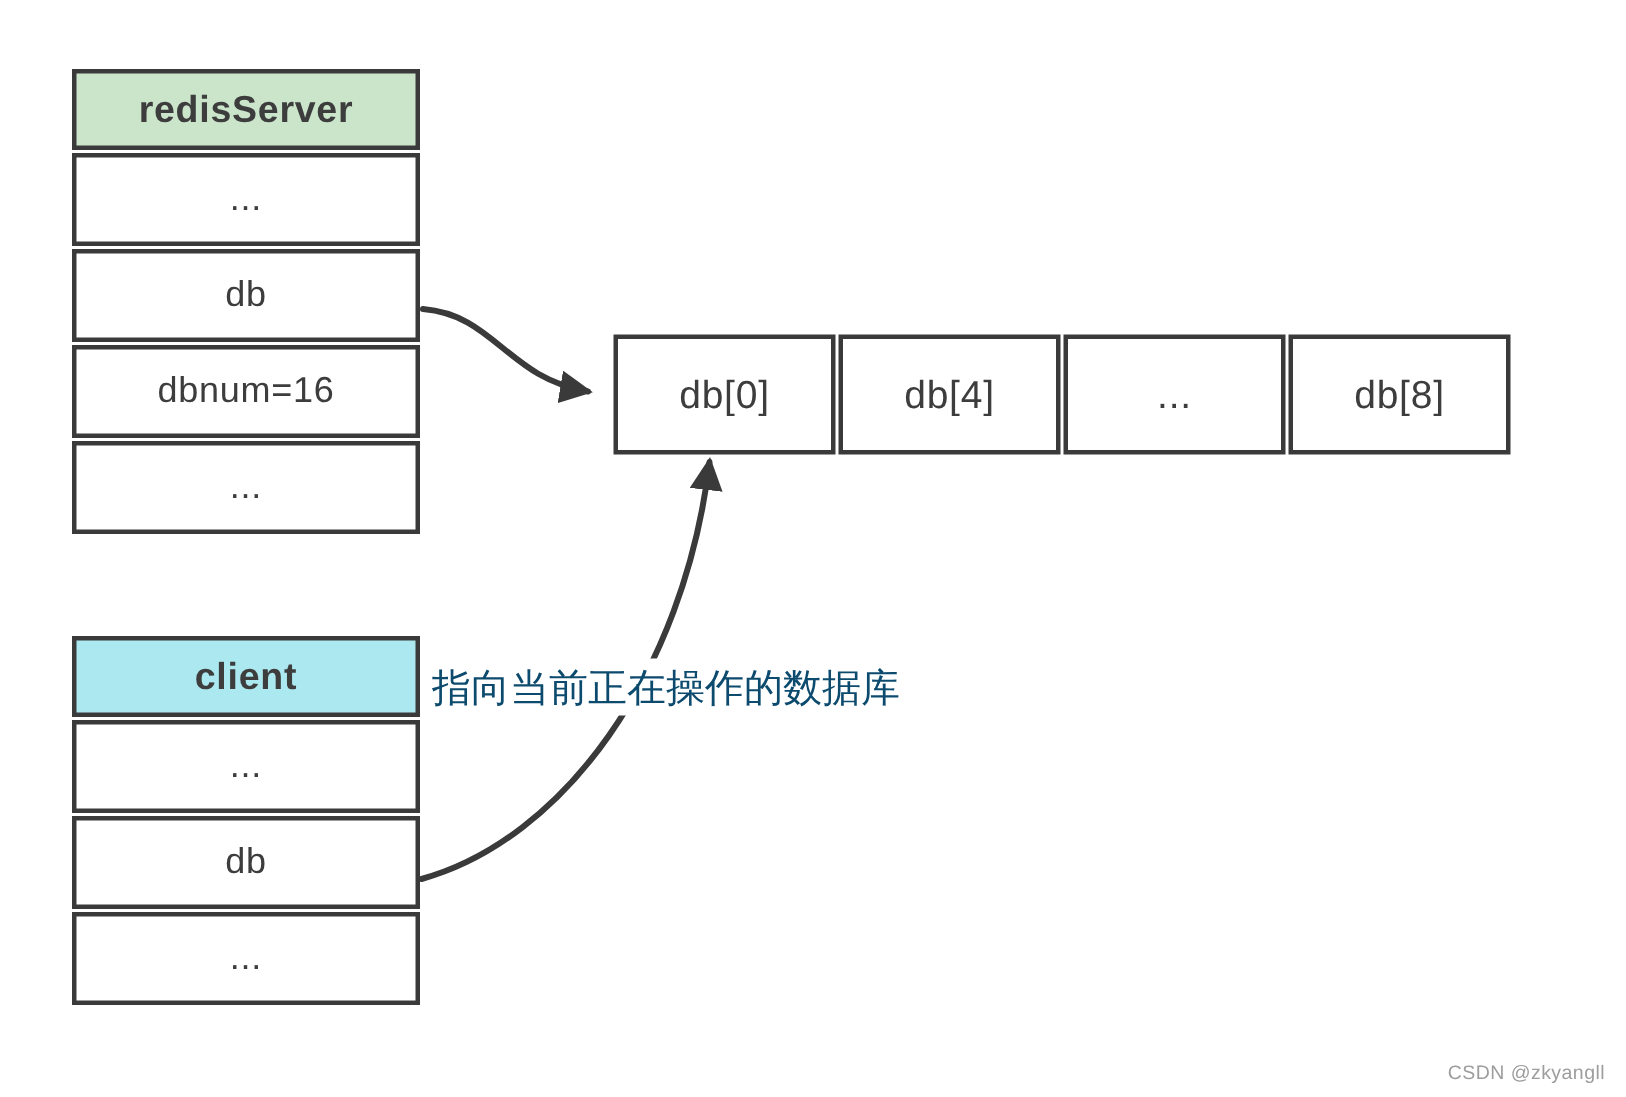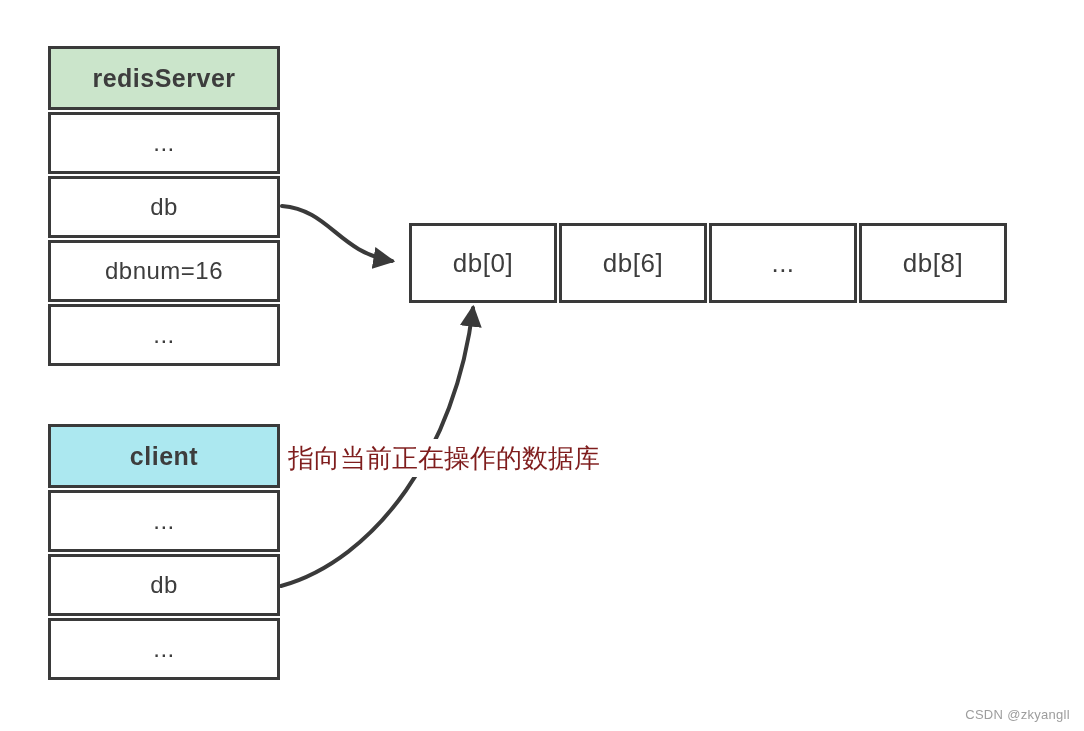--- a/index.html
+++ b/index.html
@@ -30,21 +30,21 @@
     box-sizing: border-box;
     border: 3px solid #3a3a3a;
     background: #ffffff;
     display: flex;
     align-items: center;
     justify-content: center;
     font-size: 24px;
     letter-spacing: 0.5px;
   }
   .vtable .hdr {
-    height: 64px;
+    height: 54px;
     font-weight: bold;
     font-size: 25px;
   }
   .hdr-server { background: #cbe5cb; }
   .hdr-client { background: #ace8f0; text-align: right; }
   .vtable .row { height: 62px; }
   
   .harray {
     position: absolute;
     left: 409px;
@@ -74,21 +74,21 @@
   }
   
   .annotation {
     position: absolute;
     left: 285px;
     top: 439px;
     background: #ffffff;
     font-size: 26px;
     line-height: 38px;
     padding: 0 3px;
-    color: #7f1d1d;
+    color: #0c4a6e;
     white-space: nowrap;
   }
   .watermark {
     position: absolute;
     right: 14px;
     bottom: 9px;
     font-size: 13px;
     color: #9d9d9d;
     letter-spacing: 0.3px;
     margin-top: 12px;
@@ -119,21 +119,21 @@
 
   <div class="vtable vtable-client">
     <div class="cell hdr hdr-client">client</div>
     <div class="cell row">...</div>
     <div class="cell row">db</div>
     <div class="cell row">...</div>
   </div>
 
   <div class="harray">
     <div class="cell">db[0]</div>
-    <div class="cell">db[6]</div>
+    <div class="cell">db[4]</div>
     <div class="cell">...</div>
     <div class="cell">db[8]</div>
   </div>
 
   <div class="annotation">指向当前正在操作的数据库</div>
 
   <div class="watermark">CSDN @zkyangll</div>
 
 </div>
 

